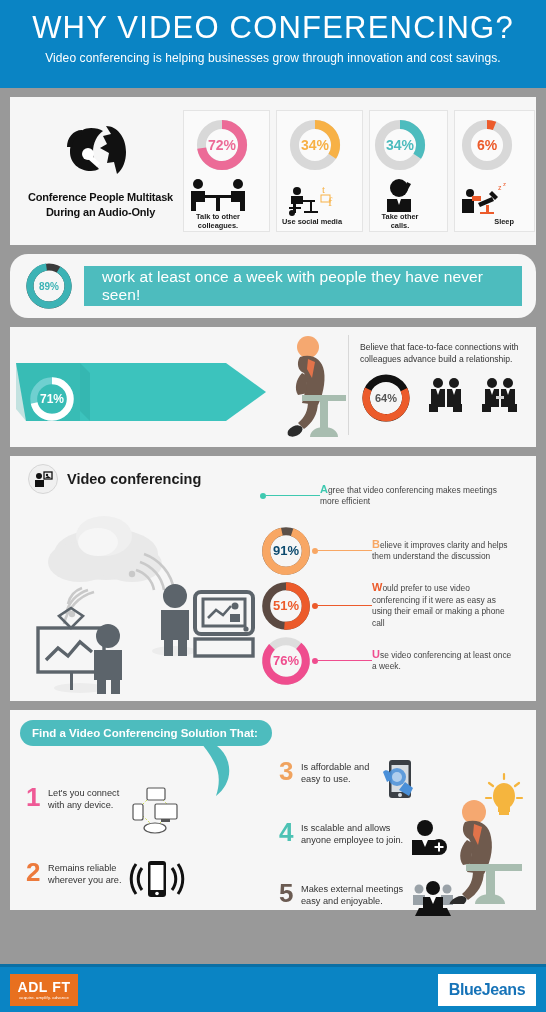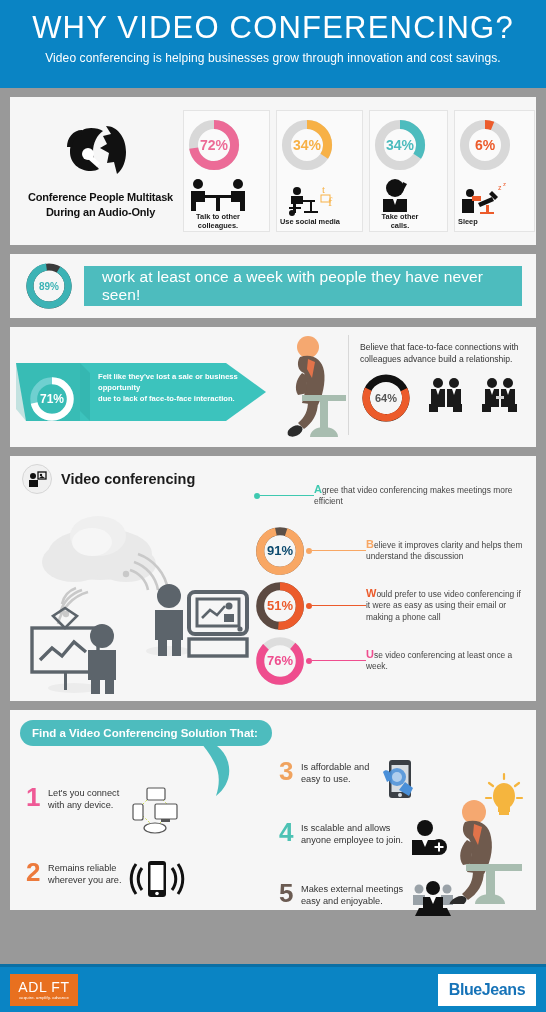--- a/index.html
+++ b/index.html
@@ -49,37 +49,37 @@
   }
   .head-icon { width: 78px; height: 62px; margin: 0 auto 6px auto; position: relative; }
   .multitask-left .cap {
     font-size: 11px; font-weight: bold; color: #111; line-height: 15px;
     font-family: "Liberation Sans", sans-serif; letter-spacing: -0.2px;
   }
   .cards { display: flex; gap: 6px; flex: 1; }
   .card {
     background: #fafafa; border: 1px solid #e4e4e4;
     flex: 1; height: 122px; padding: 7px 20px 5px 3px;
-    display: flex; flex-direction: column; align-items: flex-start;
+    display: flex; flex-direction: column; align-items: flex-end;
   }
   .card .donut-wrap { margin-bottom: 2px; }
   .card .pictogram { height: 40px; display: flex; align-items: flex-end; justify-content: center; }
   .card .card-label {
     font-size: 7.4px; font-weight: bold; color: #1a1a1a; text-align: center;
     margin-top: auto; line-height: 9px;
   }
 
   .donut { position: relative; display: inline-block; }
   .donut .val {
     position: absolute; inset: 0; display: flex; align-items: center; justify-content: center;
     font-weight: bold;
   }
 
   
-  .sec-banner { height: 64px; display: flex; align-items: center; padding: 0 14px; }
+  .sec-banner { height: 64px; display: flex; align-items: center; padding: 0 14px; border-radius: 18px; }
   .banner-bar {
     flex: 1; background: #4dbcbe; height: 40px; margin-left: 10px;
     display: flex; align-items: center; padding-left: 18px;
     color: #ffffff; font-size: 15.5px; letter-spacing: 0.1px;
   }
 
   
   .sec-face { height: 120px; display: flex; position: relative; padding: 4px 0; }
   .face-left { width: 338px; position: relative; }
   .arrow-banner { position: absolute; left: 6px; top: 32px; height: 58px; width: 262px; }
@@ -88,21 +88,21 @@
     color: #ffffff; font-size: 7.6px; font-weight: bold; line-height: 11px;
   }
   .donut71 { position: absolute; left: 18px; top: 44px; }
   .sitting-man { position: absolute; left: 272px; top: 2px; }
   .vdiv { position: absolute; left: 338px; top: 8px; width: 1px; height: 100px; background: #d8d8d8; }
   .face-right { flex: 1; padding: 10px 10px 0 12px; }
   .face-right .txt { font-size: 8.6px; color: #333; line-height: 12px; }
   .face-right .row { display: flex; align-items: center; margin-top: 7px; gap: 14px; }
 
   
-  .sec-vc { height: 245px; display: flex; padding: 8px 12px; }
+  .sec-vc { height: 245px; display: flex; padding: 8px 18px; }
   .vc-left { width: 232px; position: relative; }
   .vc-title { display: flex; align-items: center; gap: 9px; }
   .vc-title .circ {
     width: 30px; height: 30px; border-radius: 50%; background: #f0f0f0;
     border: 1px solid #d6d6d6; display: flex; align-items: center; justify-content: center;
   }
   .vc-title .t { font-size: 14.5px; font-weight: bold; color: #1c1c1c; }
   .vc-art { position: absolute; left: 0; top: 32px; }
   .vc-right { flex: 1; padding-top: 4px; }
   .stat-row { display: flex; align-items: center; height: 55px; }
@@ -132,21 +132,21 @@
     position: absolute; left: 0; bottom: 0; width: 546px; height: 48px;
     background: #0a84c4; border-top: 3px solid #0b6fa4;
     display: flex; align-items: center; justify-content: space-between;
     padding: 0 10px;
   }
   .logo-adlift {
     background: #e8701f; width: 68px; height: 32px;
     display: flex; flex-direction: column; align-items: center; justify-content: center;
     color: #fff;
   }
-  .logo-adlift .mark { font-size: 14px; font-weight: normal; letter-spacing: 0.6px; line-height: 14px; }
+  .logo-adlift .mark { font-size: 14px; font-weight: bold; letter-spacing: 0.6px; line-height: 14px; }
   .logo-adlift .tag { font-size: 4.2px; margin-top: 1px; letter-spacing: 0.1px; }
   .logo-bj {
     background: #ffffff; width: 98px; height: 32px;
     display: flex; align-items: center; justify-content: center;
   }
   .logo-bj .t { color: #1673b8; font-size: 16px; font-weight: bold; letter-spacing: -0.4px; }
 </style>
 </head>
 <body>
 
@@ -297,24 +297,20 @@
         </svg>
       </div>
       <div class="donut71">
         <div class="donut" style="width:48px;height:48px;">
           <svg width="48" height="48" viewBox="0 0 42 42">
             <circle cx="21" cy="21" r="16" fill="none" stroke="#6fd0d0" stroke-width="6"></circle>
             <circle cx="21" cy="21" r="16" fill="none" stroke="#ffffff" stroke-width="6" stroke-dasharray="71.4 100.5" transform="rotate(-90 21 21)"></circle>
           </svg>
           <span class="val" style="color:#ffffff;font-size:12px;">71%</span>
         </div>
-      </div>
-      <div class="arrow-text">
-        <div>Felt like they've lost a sale or business opportunity</div>
-        <div>due to lack of face-to-face interaction.</div>
       </div>
       <div class="sitting-man">
         <svg width="66" height="112" viewBox="0 0 66 112">
           <circle cx="26" cy="14" r="11" fill="#f5a870"></circle>
           <path fill="#6f5a4d" d="M18 24c12-4 22 2 24 14 2 12-2 26-6 34l-16-2c4-12 6-24 2-30-6-2-8-10-4-16z"></path>
           <path fill="#e2734a" d="M26 26l7 3-3 16-5-9z"></path>
           <path fill="#6f5a4d" d="M20 40c-6 6-8 16-4 22l10-2c-3-6-2-12 2-16z"></path>
           <path fill="#6f5a4d" d="M36 68c0 14-6 22-14 28l-6-6c7-6 10-12 10-22z"></path>
           <ellipse cx="13" cy="98" rx="8" ry="5" fill="#2b2b2b" transform="rotate(-25 13 98)"></ellipse>
           <path fill="#a8bdb0" d="M20 62h44v6H20z"></path>

